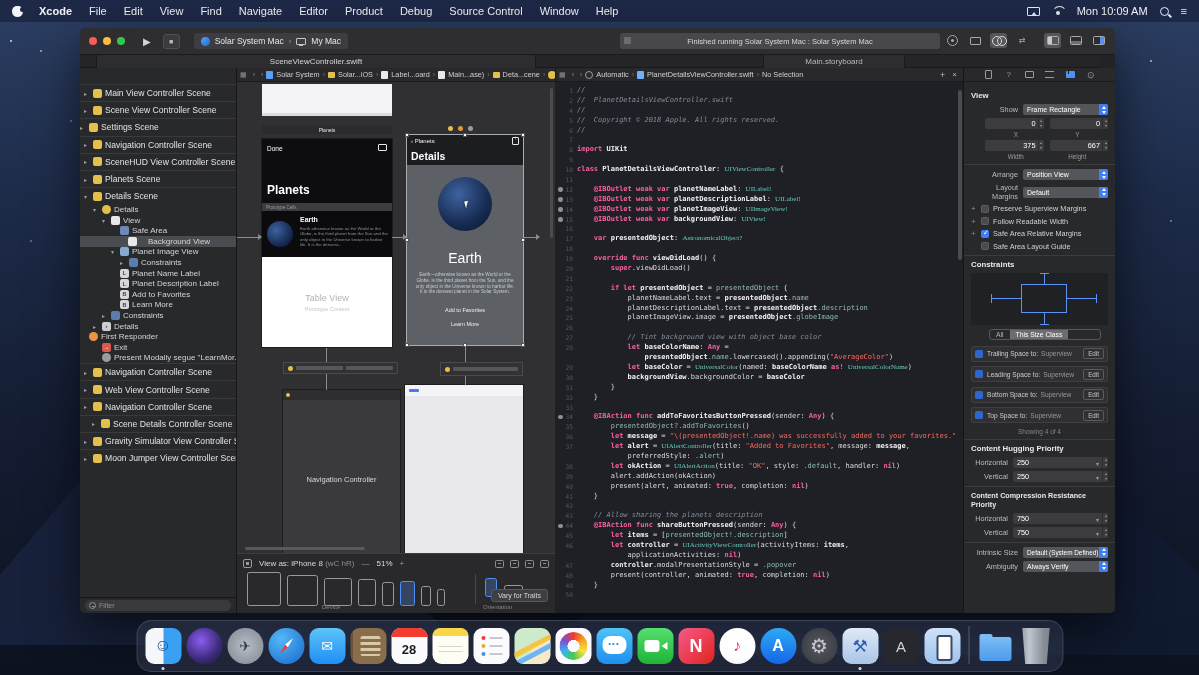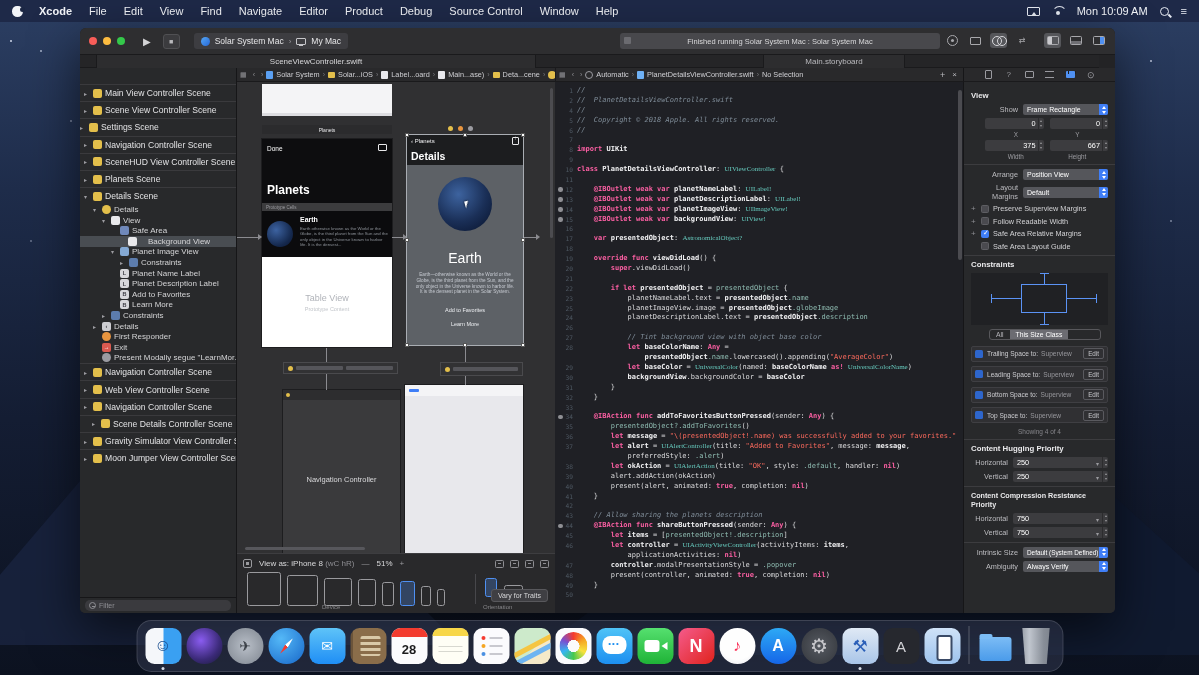--- a/index.html
+++ b/index.html
@@ -457,21 +457,21 @@
           <div class="nav-row" style="padding-left: 22px;">
             <span class="disc">▸</span>
             <span class="ni ni-constraints"></span>
             <span>Constraints</span>
           </div>
           <div class="nav-row" style="padding-left: 13px;">
             <span class="disc">▸</span>
             <span class="ni ni-navitem">‹</span>
             <span>Details</span>
           </div>
-          <div class="nav-row" style="padding-left: 13px;">
+          <div class="nav-row" style="">
             <span class="disc"></span>
             <span class="ni ni-first"></span>
             <span>First Responder</span>
           </div>
           <div class="nav-row" style="padding-left: 13px;">
             <span class="disc"></span>
             <span class="ni ni-exit">→</span>
             <span>Exit</span>
           </div>
           <div class="nav-row" style="padding-left: 13px;">
@@ -784,26 +784,26 @@
           </div>
           <div class="cl">
             <span class="gut"><span>22</span></span>
             <span class="ct"><span class="tp">        </span><span class="tk">if let</span><span class="tb"> presentedObject</span><span class="tp"> = </span><span class="tm">presentedObject</span><span class="tp"> {</span></span>
           </div>
           <div class="cl">
             <span class="gut"><span>23</span></span>
             <span class="ct"><span class="tp">            planetNameLabel.text = </span><span class="tb">presentedObject</span><span class="tm">.name</span></span>
           </div>
           <div class="cl">
+            <span class="gut"><span>24</span></span>
+            <span class="ct"><span class="tp">            planetDescriptionLabel.text = </span><span class="tb">presentedObject</span><span class="tm">.description</span></span>
+          </div>
+          <div class="cl">
             <span class="gut"><span>25</span></span>
             <span class="ct"><span class="tp">            planetImageView.image = </span><span class="tb">presentedObject</span><span class="tm">.globeImage</span></span>
-          </div>
-          <div class="cl">
-            <span class="gut"><span>24</span></span>
-            <span class="ct"><span class="tp">            planetDescriptionLabel.text = </span><span class="tb">presentedObject</span><span class="tm">.description</span></span>
           </div>
           <div class="cl">
             <span class="gut"><span>26</span></span>
             <span class="ct"></span>
           </div>
           <div class="cl">
             <span class="gut"><span>27</span></span>
             <span class="ct"><span class="tp">            </span><span class="tc">// Tint background view with object base color</span></span>
           </div>
           <div class="cl">

